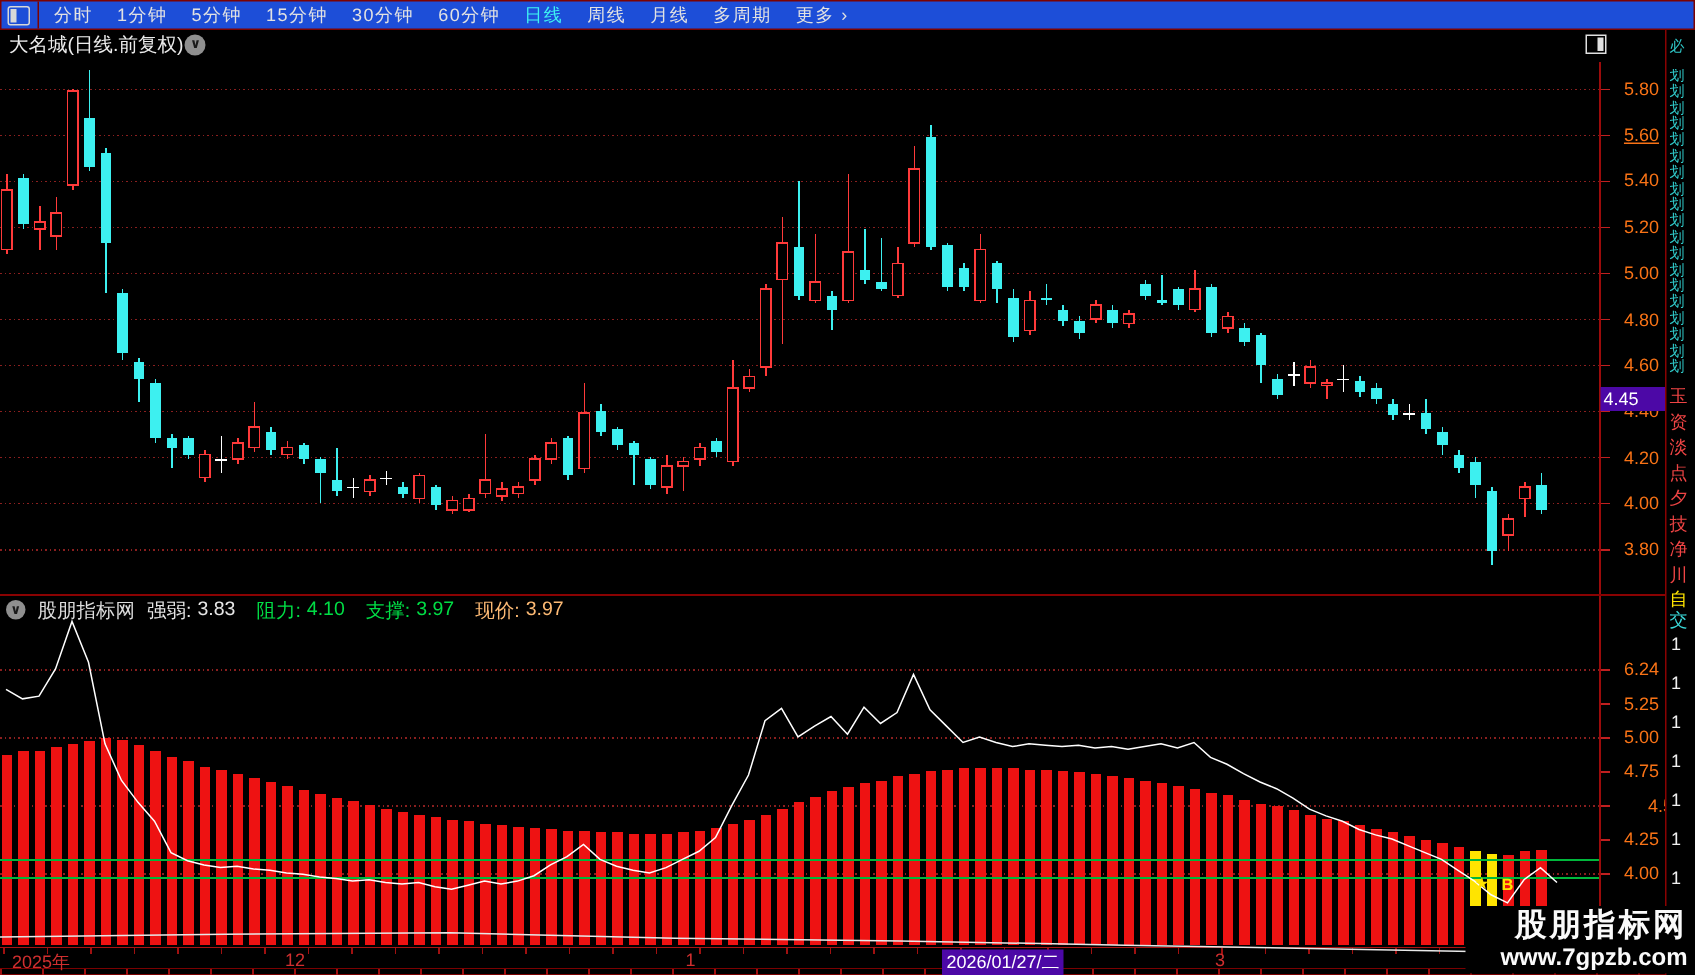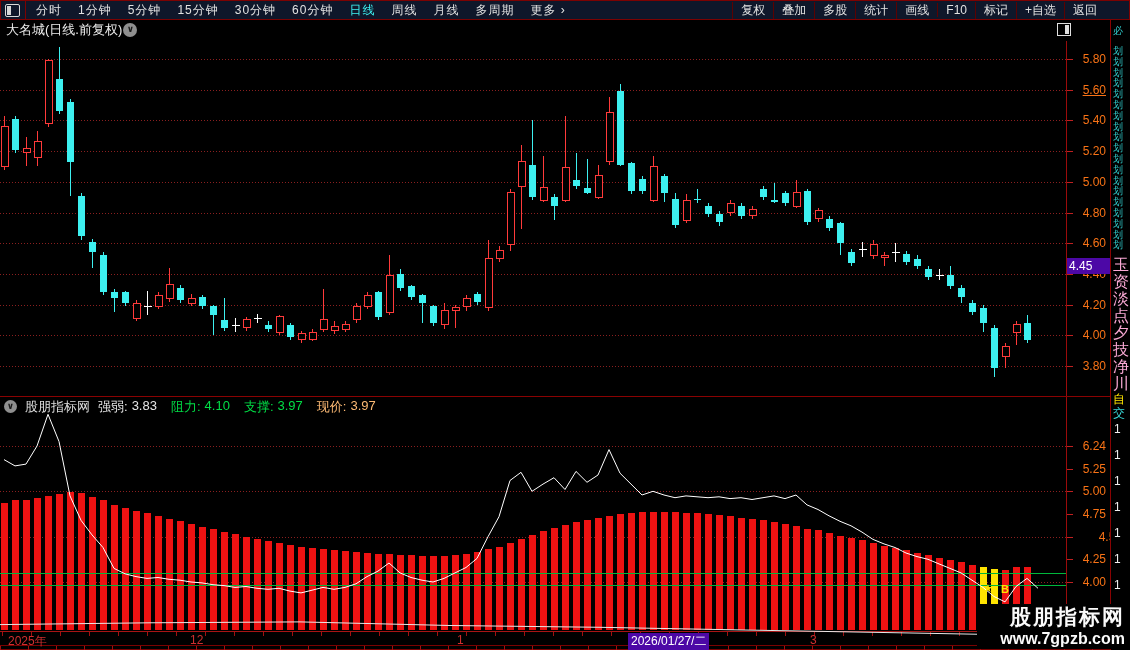--- a/index.html
+++ b/index.html
@@ -1,20 +1,20 @@
 <!DOCTYPE html>
 <html><head>
 <meta charset="utf-8">
 <style>
   html,body{margin:0;padding:0;background:#000;}
   #app{position:relative;width:1130px;height:650px;background:#000;overflow:hidden;
        font-family:"Liberation Sans","DejaVu Sans",sans-serif;-webkit-font-smoothing:none;}
   
   #toolbar{position:absolute;left:0;top:0;width:1128px;height:18px;border:1px solid #7c0202;
-           background:#0f172a;display:flex;align-items:center;font-size:12px;color:#e2e2e2;z-index:6;}
+           background:#1d4ed8;display:flex;align-items:center;font-size:12px;color:#e2e2e2;z-index:6;}
   .tb-icon{width:13px;height:11px;border:1px solid #d8d8d8;margin:0 5px 0 4px;position:relative;border-radius:2px;}
   .tb-icon span{position:absolute;left:1px;top:1px;bottom:1px;width:4px;background:#d8d8d8;}
   .tb-vsep{width:1px;height:18px;background:#7c0202;margin-right:2px;}
   #tb-left{display:flex;height:18px;align-items:center;}
   .tb-item{padding:0 8px;letter-spacing:1px;white-space:nowrap;cursor:default;}
   .tb-item.active{color:#3ef2f2;}
   #tb-right{margin-left:auto;display:flex;height:18px;align-items:center;margin-right:24px;}
   .tb-ritem{padding:0 8px;border-left:1px solid #5c0101;white-space:nowrap;cursor:default;}
   
   #titlebar{position:absolute;left:0;top:19px;height:21px;display:flex;align-items:center;
@@ -38,21 +38,21 @@
   .x-label{position:absolute;top:633px;font-size:12px;color:#d02f2f;z-index:3;white-space:nowrap;}
   .x-label.hl{background:#4c08a6;color:#fff;padding:0 3px;}
   
   #strip{position:absolute;right:0;top:0;width:19px;height:650px;background:#000;
          border-left:1px solid #8a0202;z-index:5;overflow:hidden;}
   #strip .redblock{position:absolute;top:2px;right:1px;width:9px;height:14px;background:#b81010;}
   #strip .s-top{position:absolute;top:24px;left:2px;font-size:10px;color:#2fc8c8;}
   #strip .s-rep{position:absolute;top:46px;left:2px;width:16px;overflow:hidden;line-height:10.8px;
                 font-size:10px;color:#2fc8c8;word-break:break-all;}
   #strip .s-chars{position:absolute;top:256px;left:2px;width:16px;overflow:hidden;line-height:17px;
-                  font-size:16px;color:#f9a8d4;word-break:break-all;}
+                  font-size:12px;color:#ef4444;word-break:break-all;}
   #strip .s-tab{position:absolute;top:391px;left:2px;font-size:12px;color:#ffe400;}
   #strip .s-tab2{position:absolute;top:405px;left:2px;font-size:12px;color:#3adada;}
   #strip .s-digit{position:absolute;left:3px;font-size:12px;color:#f0f0f0;}
   
   #watermark{position:absolute;right:2px;bottom:1px;width:148px;background:#000;z-index:9;
              text-align:right;padding:1px 3px 1px 0;}
   #watermark .wm1{font-size:21px;font-weight:bold;color:#fafafa;letter-spacing:2px;line-height:24px;}
   #watermark .wm2{font-size:16px;font-weight:bold;color:#fafafa;line-height:19px;}
 </style>
 </head>
@@ -495,31 +495,20 @@
         <div class="tb-item">5分钟</div>
         <div class="tb-item">15分钟</div>
         <div class="tb-item">30分钟</div>
         <div class="tb-item">60分钟</div>
         <div class="tb-item active">日线</div>
         <div class="tb-item">周线</div>
         <div class="tb-item">月线</div>
         <div class="tb-item">多周期</div>
         <div class="tb-item">更多 ›</div>
       </div>
-    <div id="tb-right">
-        <div class="tb-ritem">复权</div>
-        <div class="tb-ritem">叠加</div>
-        <div class="tb-ritem">多股</div>
-        <div class="tb-ritem">统计</div>
-        <div class="tb-ritem">画线</div>
-        <div class="tb-ritem">F10</div>
-        <div class="tb-ritem">标记</div>
-        <div class="tb-ritem">+自选</div>
-        <div class="tb-ritem">返回</div>
-      </div>
   </div>
 
   <div id="titlebar">
     <span id="title">大名城(日线.前复权)</span>
     <span class="chev-circle">∨</span>
   </div>
   <div id="win-icon">
       <span></span>
     </div>
 

